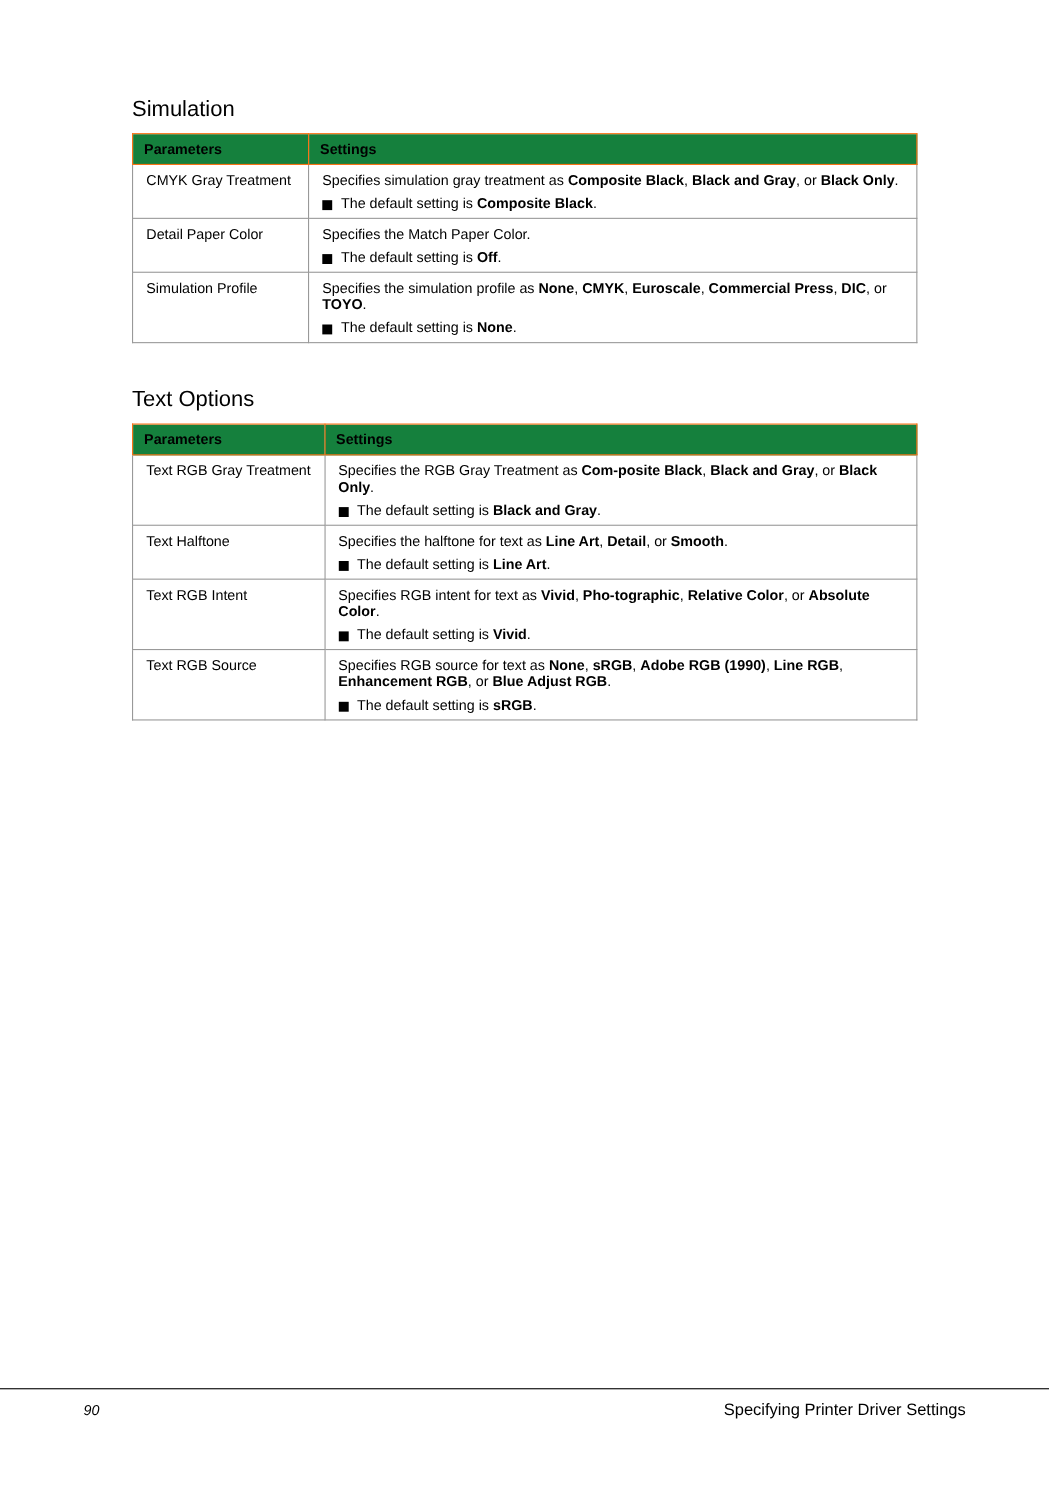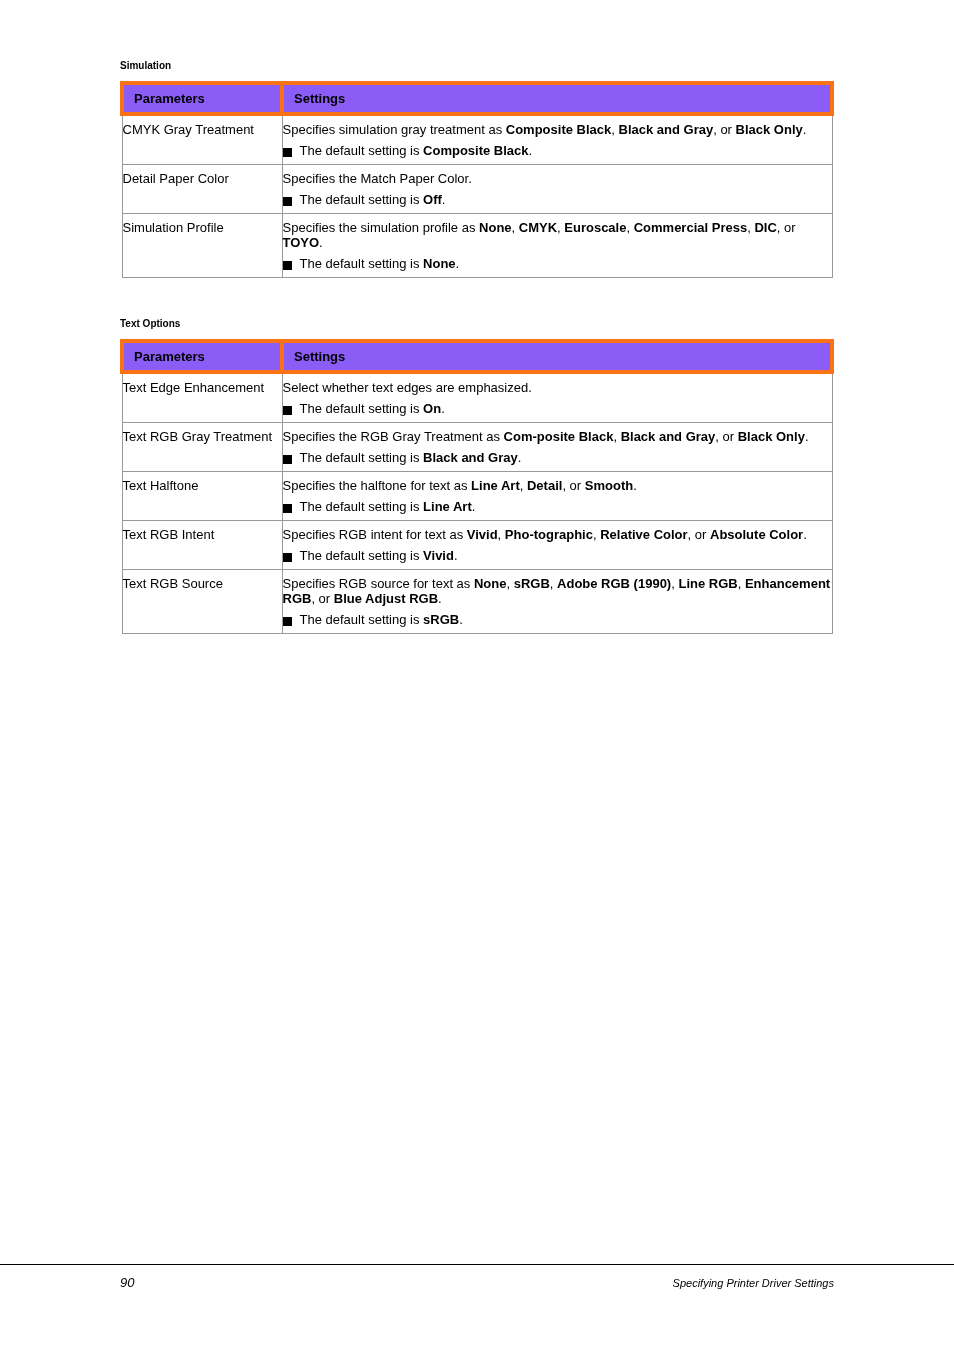--- a/index.html
+++ b/index.html
@@ -12,43 +12,44 @@
       background: #ffffff;
       font-family: Arial, Helvetica, sans-serif;
       font-size: 13px;
       color: #000000;
       width: 954px;
       min-height: 1350px;
       padding: 60px 120px 80px 120px;
     }
 
     .section-title {
-      font-size: 10px;
-      font-weight: bold;
+      font-size: 20px;
+      font-weight: normal;
       margin-bottom: 10px;
+      margin-top: 28px;
     }
 
     table {
       width: 100%;
       border-collapse: collapse;
       margin-bottom: 40px;
     }
 
     th {
-      background: #8b5cf6;
-      border: 4px solid #f97316;
+      background: #15803d;
+      border: 1px solid #f97316;
       padding: 6px 10px;
       font-weight: bold;
       font-size: 13px;
       text-align: left;
     }
 
     td {
       border: 1px solid #999;
-      padding: 6px 0;
+      padding: 6px 12px;
       vertical-align: top;
       font-size: 13px;
     }
 
     td:first-child {
       width: 160px;
       white-space: nowrap;
     }
 
     .bullet-item {
@@ -67,33 +68,32 @@
       flex-shrink: 0;
     }
 
     .footer {
       position: fixed;
       bottom: 60px;
       left: 0;
       width: 954px;
       display: flex;
       align-items: center;
-      padding: 0 120px;
+      padding: 0 76px;
       border-top: 1px solid #000;
       padding-top: 10px;
     }
 
     .footer-page {
       font-style: italic;
       font-size: 13px;
     }
 
     .footer-title {
-      font-style: italic;
-      font-size: 11px;
+      font-size: 15px;
       margin-left: auto;
     }
   </style>
 </head>
 <body>
 
 <div>
   <div class="section-title">Simulation</div>
 
   <table>
@@ -146,30 +146,20 @@
 
   <table>
     <thead>
       <tr>
         <th>Parameters</th>
         <th>Settings</th>
       </tr>
     </thead>
     <tbody>
 
-      <tr>
-        <td>Text Edge Enhancement</td>
-        <td>
-          <span>Select whether text edges are emphasized.</span>
-          <div class="bullet-item">
-            <span class="bullet-square"></span>
-            <span>The default setting is <strong>On</strong>.</span>
-          </div>
-        </td>
-      </tr>
 
       <tr>
         <td>Text RGB Gray Treatment</td>
         <td>
           <span>Specifies the RGB Gray Treatment as <strong>Com-posite Black</strong>, <strong>Black and Gray</strong>, or <strong>Black Only</strong>.</span>
           <div class="bullet-item">
             <span class="bullet-square"></span>
             <span>The default setting is <strong>Black and Gray</strong>.</span>
           </div>
         </td>

